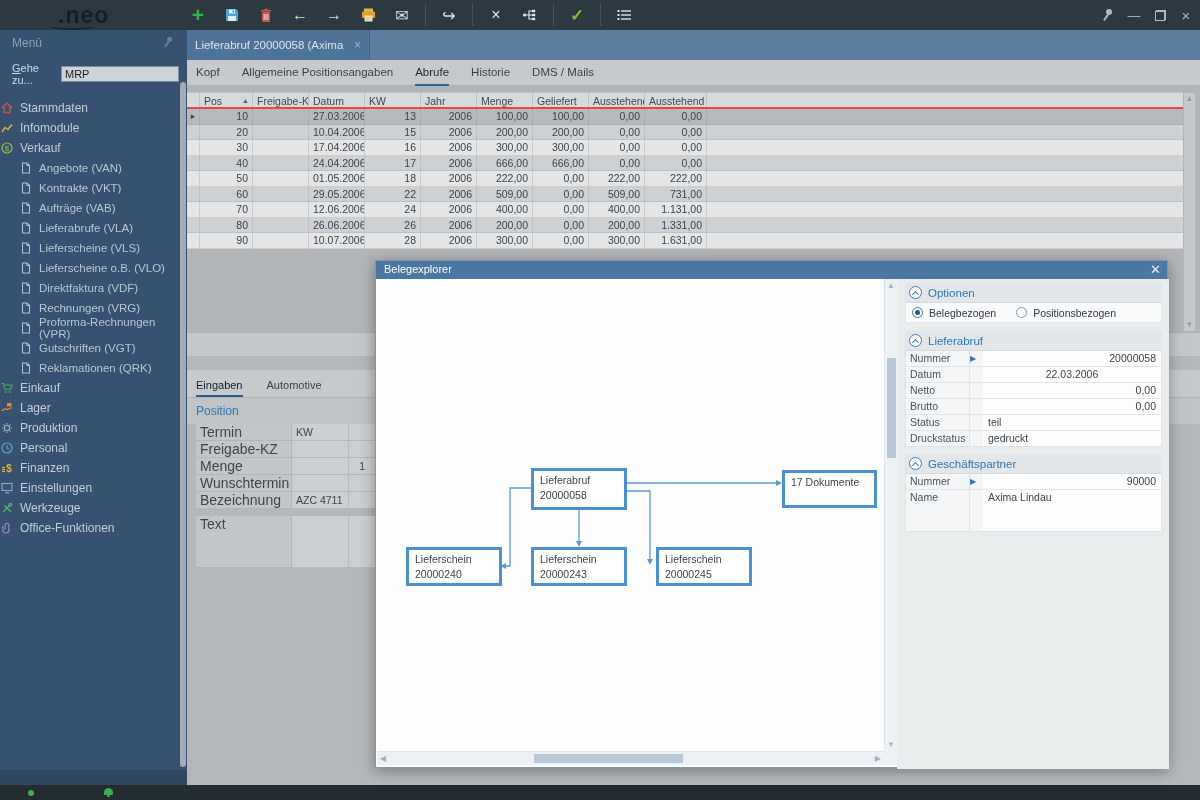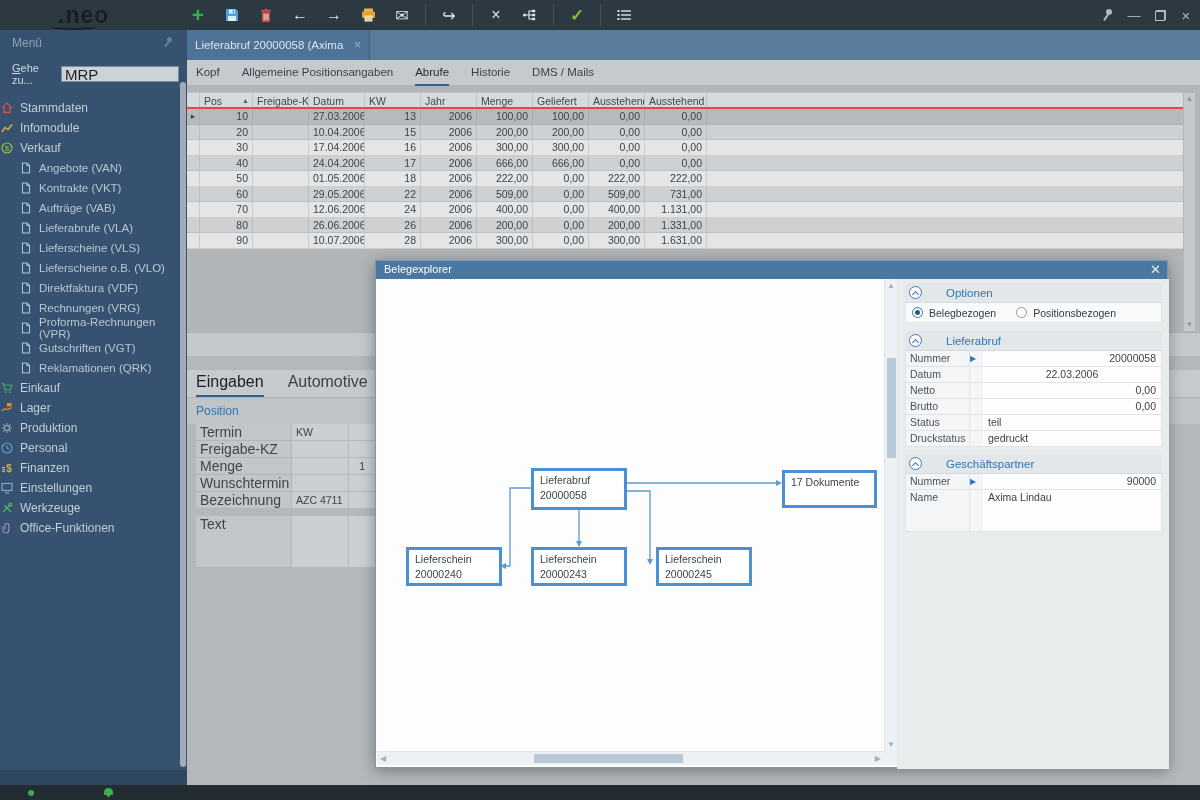--- a/index.html
+++ b/index.html
@@ -28,21 +28,21 @@
   
   #sidebar { position:absolute; left:0; top:30px; width:187px; height:755px; background:#365270; color:#c2cdd6; }
   .sb-scroll { position:absolute; right:1px; top:52px; bottom:18px; width:6px; background:#b3bdc5; border-radius:3px; opacity:.85; }
   .sb-head { height:26px; line-height:26px; padding:0 12px; color:#8da0af; font-size:12px; position:relative; }
   .sb-pin { position:absolute; right:12px; top:7px; width:12px; height:12px; opacity:.7; }
   .sb-pin:before { content:""; position:absolute; top:0; left:4px; width:5px; height:5px; border-radius:50%; background:#7e93a4; }
   .sb-pin:after { content:""; position:absolute; top:4px; left:3px; width:1.5px; height:6px; background:#7e93a4; transform:rotate(35deg); }
   .sb-goto { display:flex; align-items:center; padding:6px 8px 4px 12px; gap:6px; }
   .sb-goto label { font-size:11px; color:#cfd8e0; }
   .sb-goto label:first-letter { text-decoration:underline; }
-  .sb-goto input { width:118px; height:16px; border:1px solid #7b8b99; background:#ccd3d8; font-size:15px; padding:0 3px; color:#222; font-family:"Liberation Sans",sans-serif; }
+  .sb-goto input { width:118px; height:16px; border:1px solid #7b8b99; background:#ccd3d8; font-size:11px; padding:0 3px; color:#222; font-family:"Liberation Sans",sans-serif; }
   #sb-list { margin-top:8px; }
   .sb-item { height:20px; display:flex; align-items:center; gap:7px; cursor:default; font-size:12px; }
   .sb-item.sub { padding-left:19px; font-size:11.5px; color:#b9c6d2; }
   .sb-ico { width:13px; height:13px; display:flex; align-items:center; justify-content:center; flex:0 0 13px; }
   .sb-ico svg { display:block; }
 
   
   #main { position:absolute; left:187px; top:30px; width:1013px; height:755px; background:#a8acaf; }
 
   .docstrip { position:absolute; left:0; top:0; width:1013px; height:30px; background:#5a7d9e; }
@@ -68,21 +68,21 @@
   .gc.r { text-align:right; }
   .gc.mark { padding:0; text-align:center; font-size:9px; color:#3c444b; line-height:15px; }
   .gc.nob { border-right:none; }
   .vscroll { position:absolute; right:4px; top:6px; width:13px; height:240px; background:#c6c9cc; border:1px solid #b2b6b9; display:flex; flex-direction:column; justify-content:space-between; align-items:center; }
   .sarr { font-size:8px; color:#8a9aa8; line-height:12px; }
 
   .band { position:absolute; left:0; top:302px; width:1013px; height:24px; background:#c5c8cb; border-top:1px solid #aeb2b5; }
   .lowerarea { position:absolute; left:0; top:326px; width:1013px; height:429px; background:#b4b8bb; }
 
   .bottomtabs { position:absolute; left:0; top:340px; width:1013px; height:28px; background:#c7cacd; border-bottom:1px solid #aeb2b5; display:flex; align-items:flex-end; padding-left:9px; gap:24px; }
-  .btab { font-size:16px; color:#39424a; padding-bottom:6px;margin-top:40px; }
+  .btab { font-size:11px; color:#39424a; padding-bottom:6px;margin-top:40px; }
   .btab.active { border-bottom:2px solid #2d5f8f; color:#14202a; padding-bottom:4px; }
   .poshdr { position:absolute; left:0; top:368px; width:1013px; height:26px; background:#c0c4c7; line-height:26px; padding-left:9px; color:#2e77b5; font-size:12px; }
   .form { position:absolute; left:9px; top:394px; width:740px; }
   .frow { display:flex; height:17px; }
   .frow.tall { height:52px; }
   .frow.gap { height:7px; }
   .fl { width:96px; background:#c2c6c9; border-bottom:1px solid #b2b6b9; border-right:1px solid #b2b6b9; font-size:14px; line-height:16px; padding:0 4px; color:#3e464d; }
   .fv1 { width:57px; background:#cbcfd2; border-bottom:1px solid #b7babd; border-right:1px solid #b7babd; font-size:10.5px; line-height:16px; padding:0 4px; }
   .fv2 { width:18px; background:#cbcfd2; border-bottom:1px solid #b7babd; font-size:10.5px; line-height:16px; text-align:right; padding:0 2px; }
   .ffill { flex:1; background:#cbcfd2; border-bottom:1px solid #b7babd; }
@@ -97,21 +97,21 @@
   .mvscroll .up { position:absolute; top:2px; left:0; width:100%; text-align:center; font-size:8px; color:#9fb3c4; }
   .mvscroll .dn { position:absolute; bottom:2px; left:0; width:100%; text-align:center; font-size:8px; color:#9fb3c4; }
   .mvthumb { position:absolute; left:2px; top:79px; width:9px; height:100px; background:#b9c9d8; }
   .mhscroll { position:absolute; left:1px; top:490px; width:507px; height:14px; background:#eef1f3; border-top:1px solid #dfe4e8; }
   .mhscroll .lf { position:absolute; left:3px; top:2px; font-size:8px; color:#9fb3c4; }
   .mhscroll .rt { position:absolute; right:3px; top:2px; font-size:8px; color:#9fb3c4; }
   .mhthumb { position:absolute; left:157px; top:2px; width:149px; height:9px; background:#b9c9d8; }
   .mcorner { position:absolute; left:508px; top:490px; width:14px; height:14px; background:#eef1f3; }
 
   .panel { position:absolute; left:521px; top:18px; width:272px; height:490px; background:#e9eced; padding:4px 7px 0 8px; }
-  .pshdr { height:20px; background:#e3e7ea; border-bottom:1px solid #d5dade; display:flex; align-items:center; gap:24px; padding-left:4px; color:#2e77b5; font-size:11.5px; }
+  .pshdr { height:20px; background:#e3e7ea; border-bottom:1px solid #d5dade; display:flex; align-items:center; gap:6px; padding-left:4px; color:#2e77b5; font-size:11.5px; }
   .chev { width:13px; height:13px; border:1px solid #3a7ab8; border-radius:50%; position:relative; flex:0 0 13px; background:#fff; }
   .chev:after { content:""; position:absolute; left:3px; top:4.5px; width:4px; height:4px; border-left:1.5px solid #3a7ab8; border-top:1.5px solid #3a7ab8; transform:rotate(45deg); }
   .optrow { height:20px; background:#f8fafb; border:1px solid #e3e7ea; border-top:none; display:flex; align-items:center; gap:6px; padding-left:6px; margin-bottom:8px; }
   .radio { width:11px; height:11px; border:1px solid #8a97a2; border-radius:50%; background:#fff; flex:0 0 11px; }
   .radio.sel { border-color:#466f96; }
   .radio.sel:after { content:""; display:block; width:5px; height:5px; margin:2px; border-radius:50%; background:#205c94; }
   .optlbl { font-size:10.5px; color:#333b42; margin-right:14px; }
   .psec { margin-bottom:7px; }
   .prow { display:flex; }
   .prow .pl { width:65px; background:#f3f5f6; border:1px solid #e0e4e7; border-top:none; font-size:10.5px; color:#4a525a; padding:1px 4px 0; }

